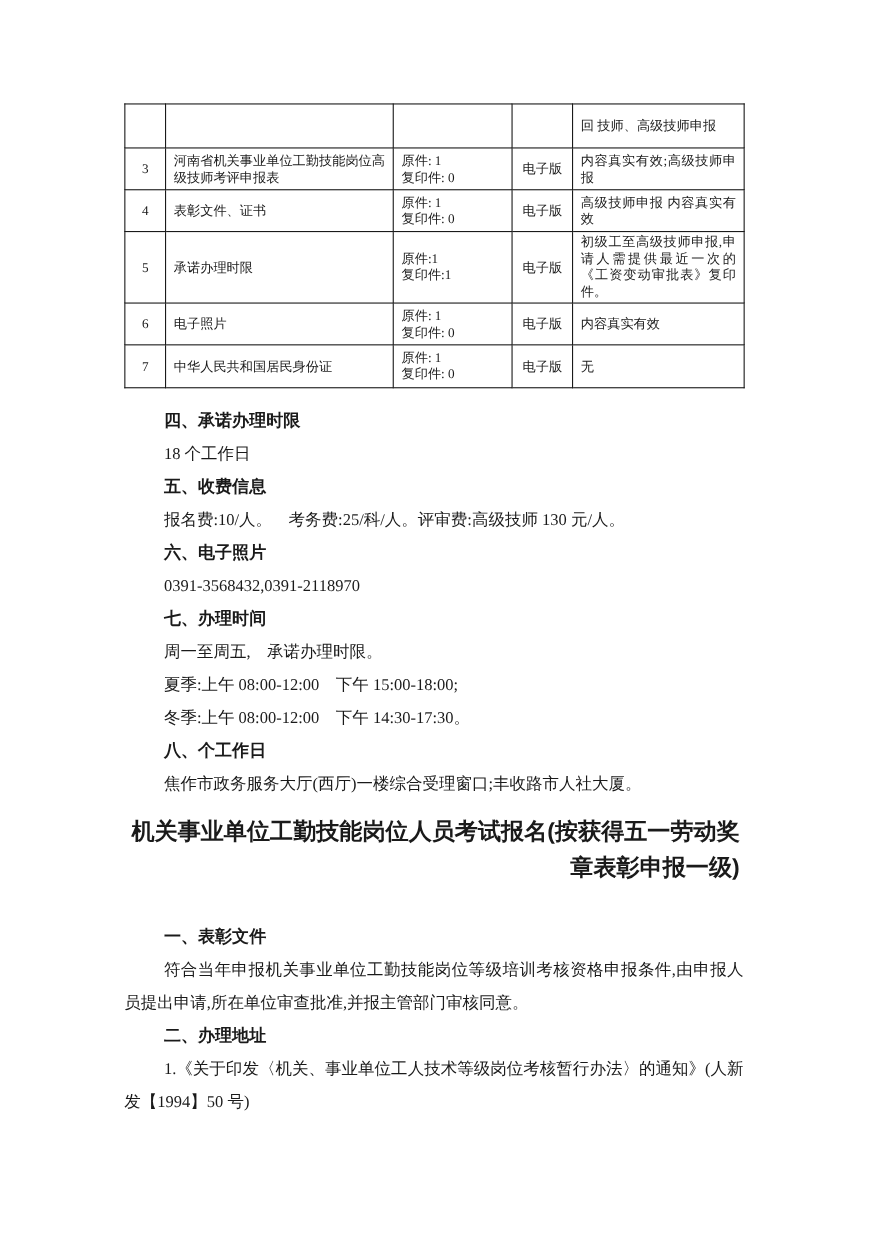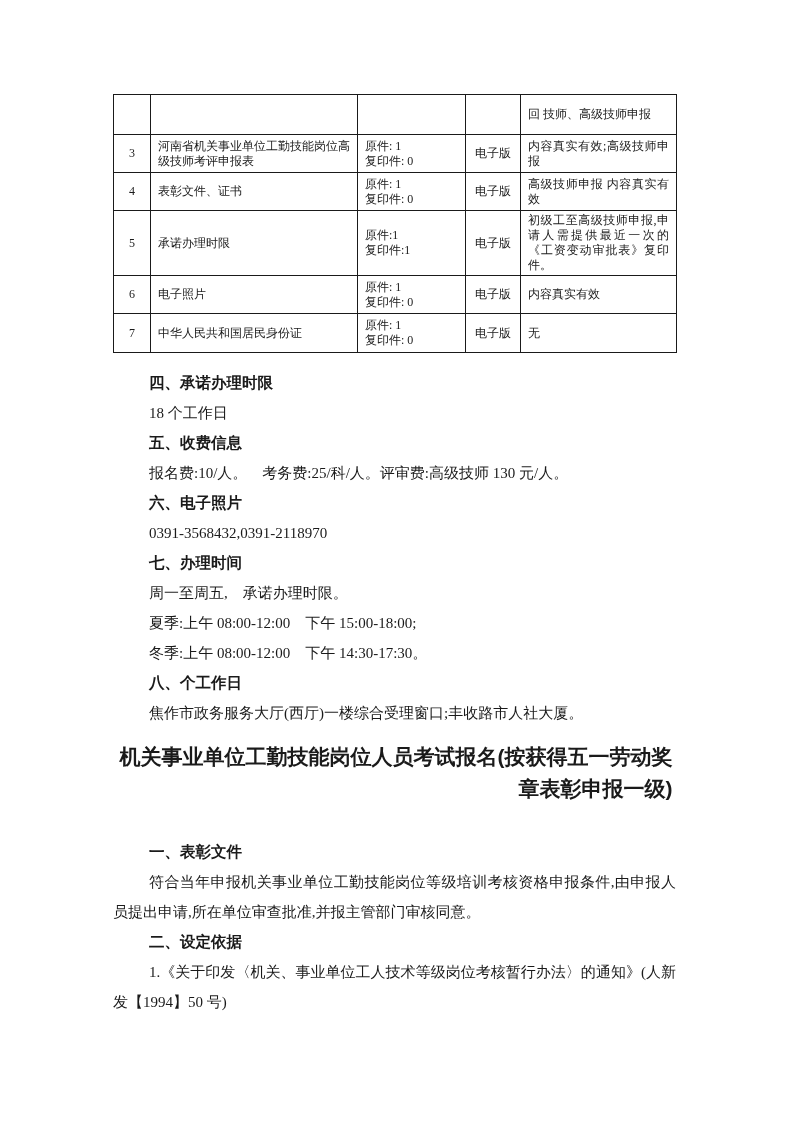--- a/index.html
+++ b/index.html
@@ -129,17 +129,17 @@
     <p class="heading ind">八、个工作日</p>
     <p class="line ind">焦作市政务服务大厅(西厅)一楼综合受理窗口;丰收路市人社大厦。</p>
   </div>
 
   <h1 class="doc-title">机关事业单位工勤技能岗位人员考试报名(按获得五一劳动奖章表彰申报一级)</h1>
 
   <div>
     <p class="heading ind h1gap">一、表彰文件</p>
     <p class="line ind">符合当年申报机关事业单位工勤技能岗位等级培训考核资格申报条件,由申报人员提出申请,所在单位审查批准,并报主管部门审核同意。</p>
 
-    <p class="heading ind">二、设定依据</p>
+    <p class="heading ind">二、办理地址</p>
     <p class="line ind">1.《关于印发〈机关、事业单位工人技术等级岗位考核暂行办法〉的通知》(人新发【1994】50 号)</p>
   </div>
 
 </div>
 
 </body></html>

